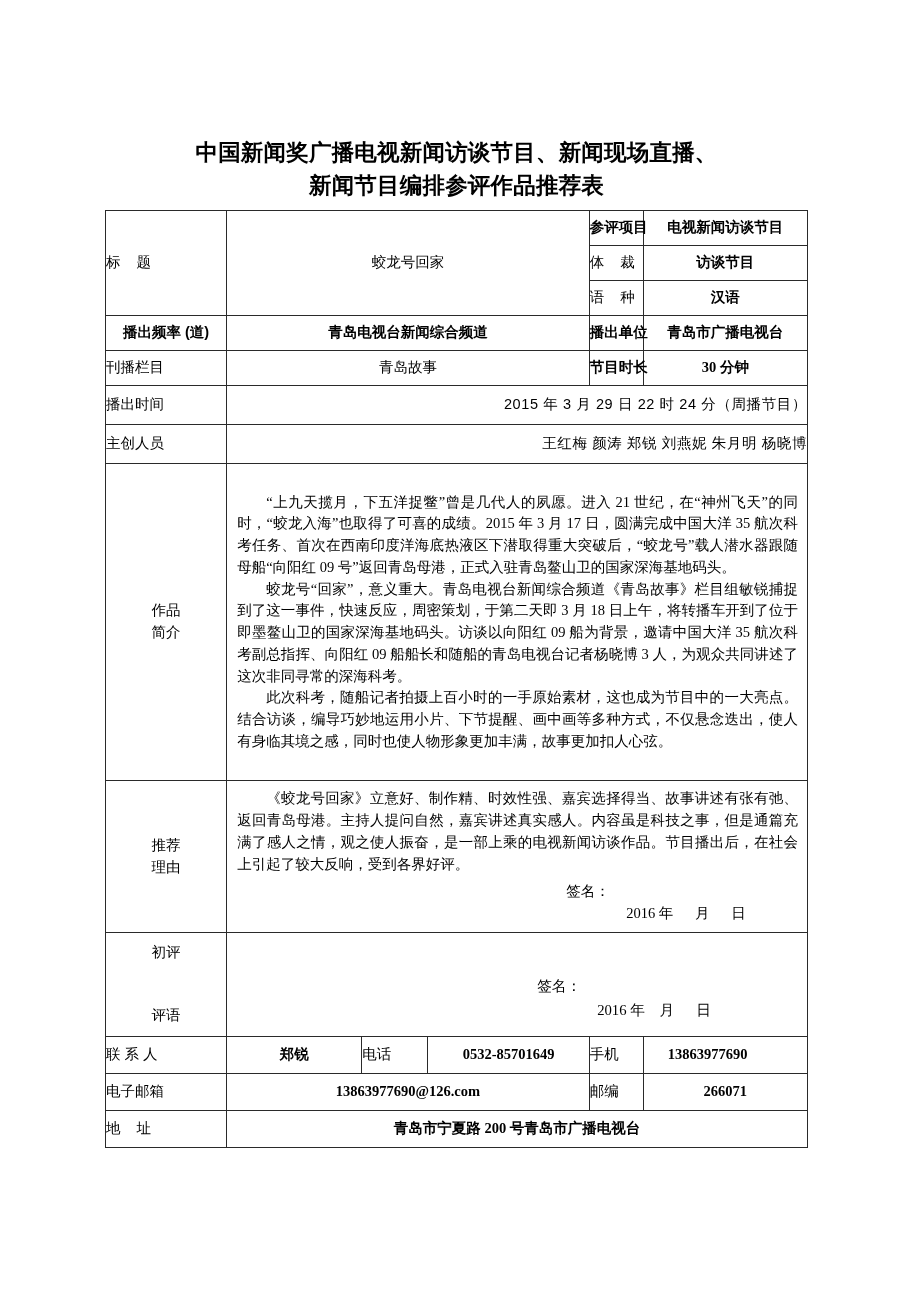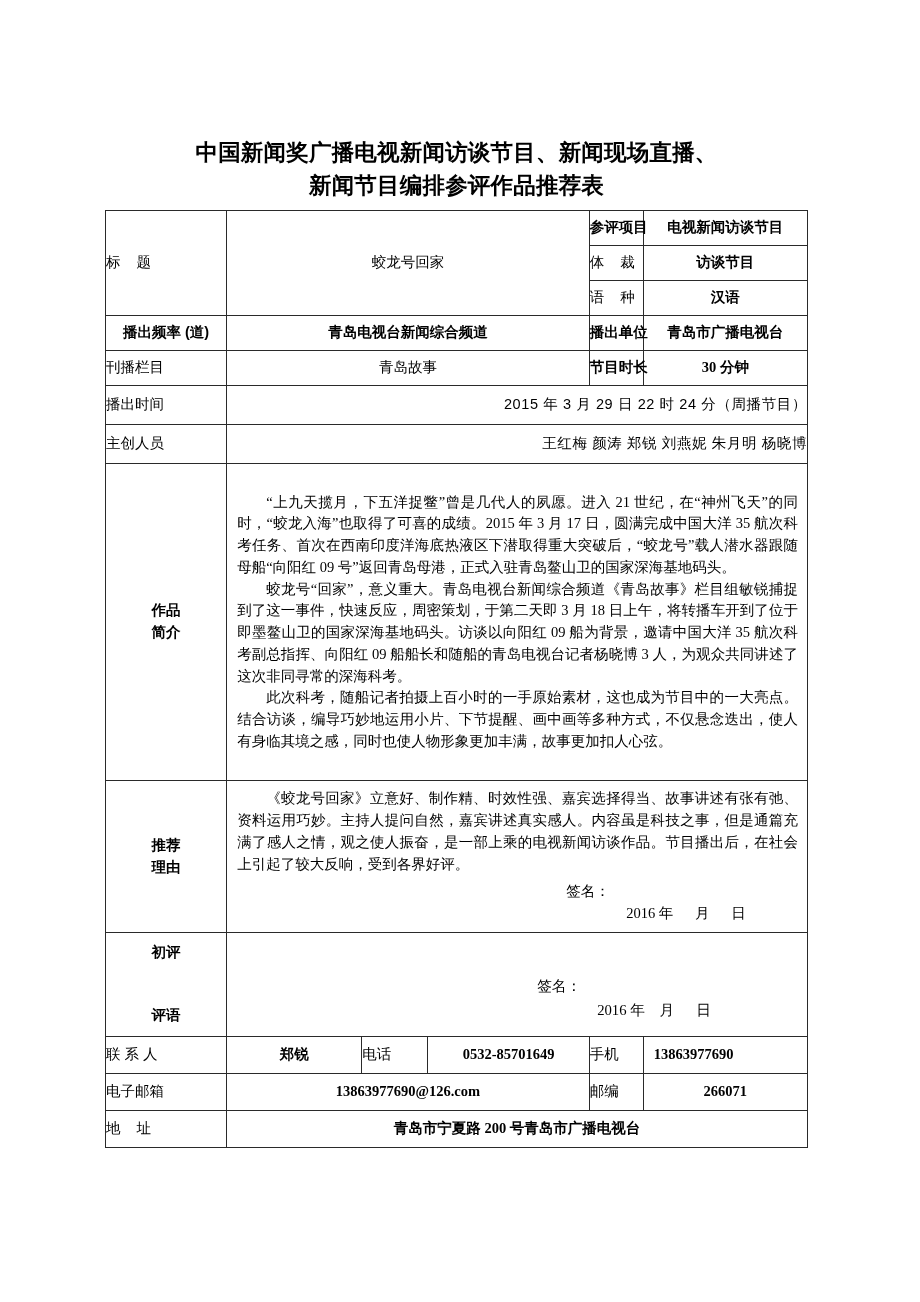--- a/index.html
+++ b/index.html
@@ -63,21 +63,21 @@
   .lbl-sm {
     text-align: center;
     font-family: "Liberation Sans", "DejaVu Sans", sans-serif;
     font-weight: bold;
     font-size: 13.5px;
     white-space: pre;
   }
   .lbl-stack {
     text-align: center;
     font-family: "Liberation Sans", "DejaVu Sans", sans-serif;
-    font-weight: bold;
+    font-weight: normal;
     font-size: 16.5px;
     line-height: 2.6;
     white-space: pre-line;
   }
   .val {
     text-align: center;
     font-family: "Liberation Serif", "DejaVu Serif", serif;
     font-size: 15px;
   }
   .val-left {
@@ -205,21 +205,21 @@
           <p>“上九天揽月，下五洋捉鳖”曾是几代人的夙愿。进入 21 世纪，在“神州飞天”的同时，“蛟龙入海”也取得了可喜的成绩。2015 年 3 月 17 日，圆满完成中国大洋 35 航次科考任务、首次在西南印度洋海底热液区下潜取得重大突破后，“蛟龙号”载人潜水器跟随母船“向阳红 09 号”返回青岛母港，正式入驻青岛鳌山卫的国家深海基地码头。</p>
           <p>蛟龙号“回家”，意义重大。青岛电视台新闻综合频道《青岛故事》栏目组敏锐捕捉到了这一事件，快速反应，周密策划，于第二天即 3 月 18 日上午，将转播车开到了位于即墨鳌山卫的国家深海基地码头。访谈以向阳红 09 船为背景，邀请中国大洋 35 航次科考副总指挥、向阳红 09 船船长和随船的青岛电视台记者杨晓博 3 人，为观众共同讲述了这次非同寻常的深海科考。</p>
           <p>此次科考，随船记者拍摄上百小时的一手原始素材，这也成为节目中的一大亮点。结合访谈，编导巧妙地运用小片、下节提醒、画中画等多种方式，不仅悬念迭出，使人有身临其境之感，同时也使人物形象更加丰满，故事更加扣人心弦。</p>
         </td>
       </tr>
 
       <tr>
         <td class="lbl-stack">推荐
 理由</td>
         <td class="body-cell" colspan="5" style="height:137px">
-          <p>《蛟龙号回家》立意好、制作精、时效性强、嘉宾选择得当、故事讲述有张有弛、资料运用巧妙。主持人提问自然，嘉宾讲述真实感人。内容虽是科技之事，但是通篇充满了感人之情，观之使人振奋，是一部上乘的电视新闻访谈作品。节目播出后，在社会上引起了较大反响，受到各界好评。</p>
+          <p>《蛟龙号回家》立意好、制作精、时效性强、嘉宾选择得当、故事讲述有张有弛、返回青岛母港。主持人提问自然，嘉宾讲述真实感人。内容虽是科技之事，但是通篇充满了感人之情，观之使人振奋，是一部上乘的电视新闻访谈作品。节目播出后，在社会上引起了较大反响，受到各界好评。</p>
           <div class="sig-block">
             <p class="sig-line">签名：</p>
             <p class="date-line">2016 年      月      日</p>
           </div>
         </td>
       </tr>
 
       <tr>
         <td class="lbl-stack" style="line-height:2.2">初评
 
@@ -231,21 +231,21 @@
           </div>
         </td>
       </tr>
 
       <tr>
         <td class="lbl" style="height:36px">联 系 人</td>
         <td class="val-sm">郑锐</td>
         <td class="lbl">电话</td>
         <td class="val-sm">0532-85701649</td>
         <td class="lbl">手机</td>
-        <td class="val-sm" style="text-align:left;padding-left:10px">13863977690</td>
+        <td class="val-sm" style="text-align:left;padding-left:24px">13863977690</td>
       </tr>
 
       <tr>
         <td class="lbl" style="height:36px">电子邮箱</td>
         <td class="val-sm" colspan="3">13863977690@126.com</td>
         <td class="lbl">邮编</td>
         <td class="val-sm">266071</td>
       </tr>
 
       <tr>

